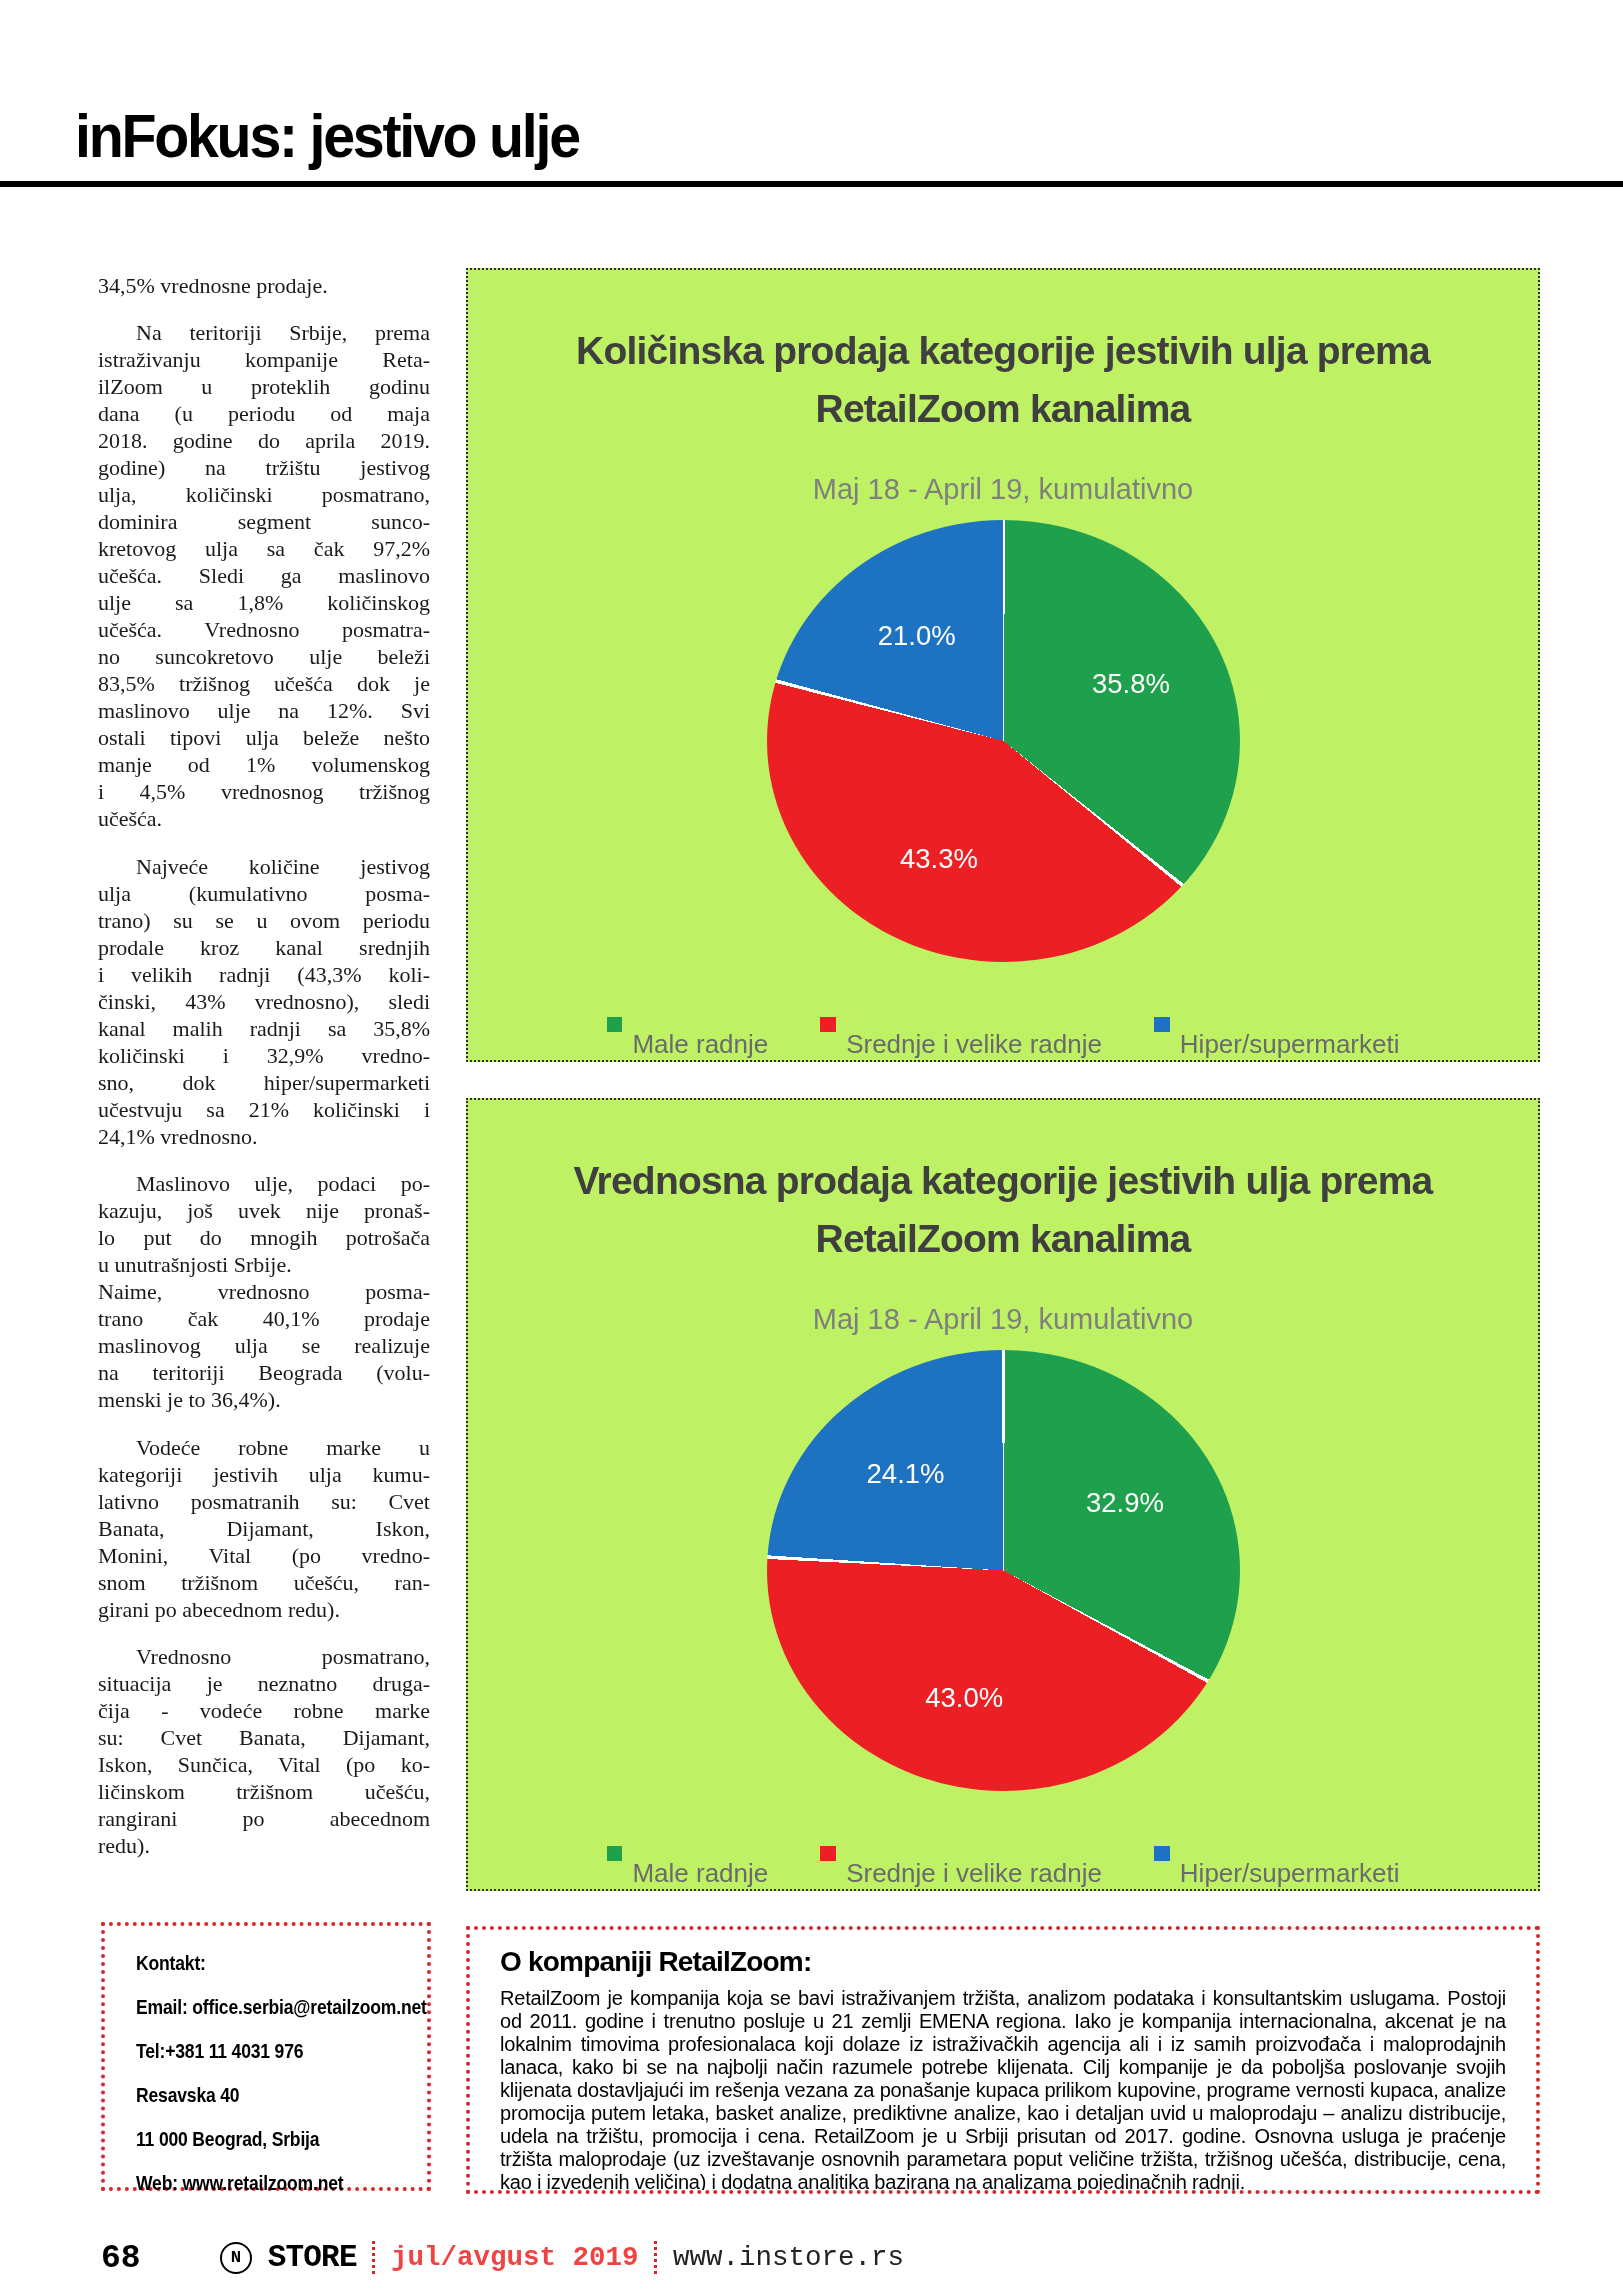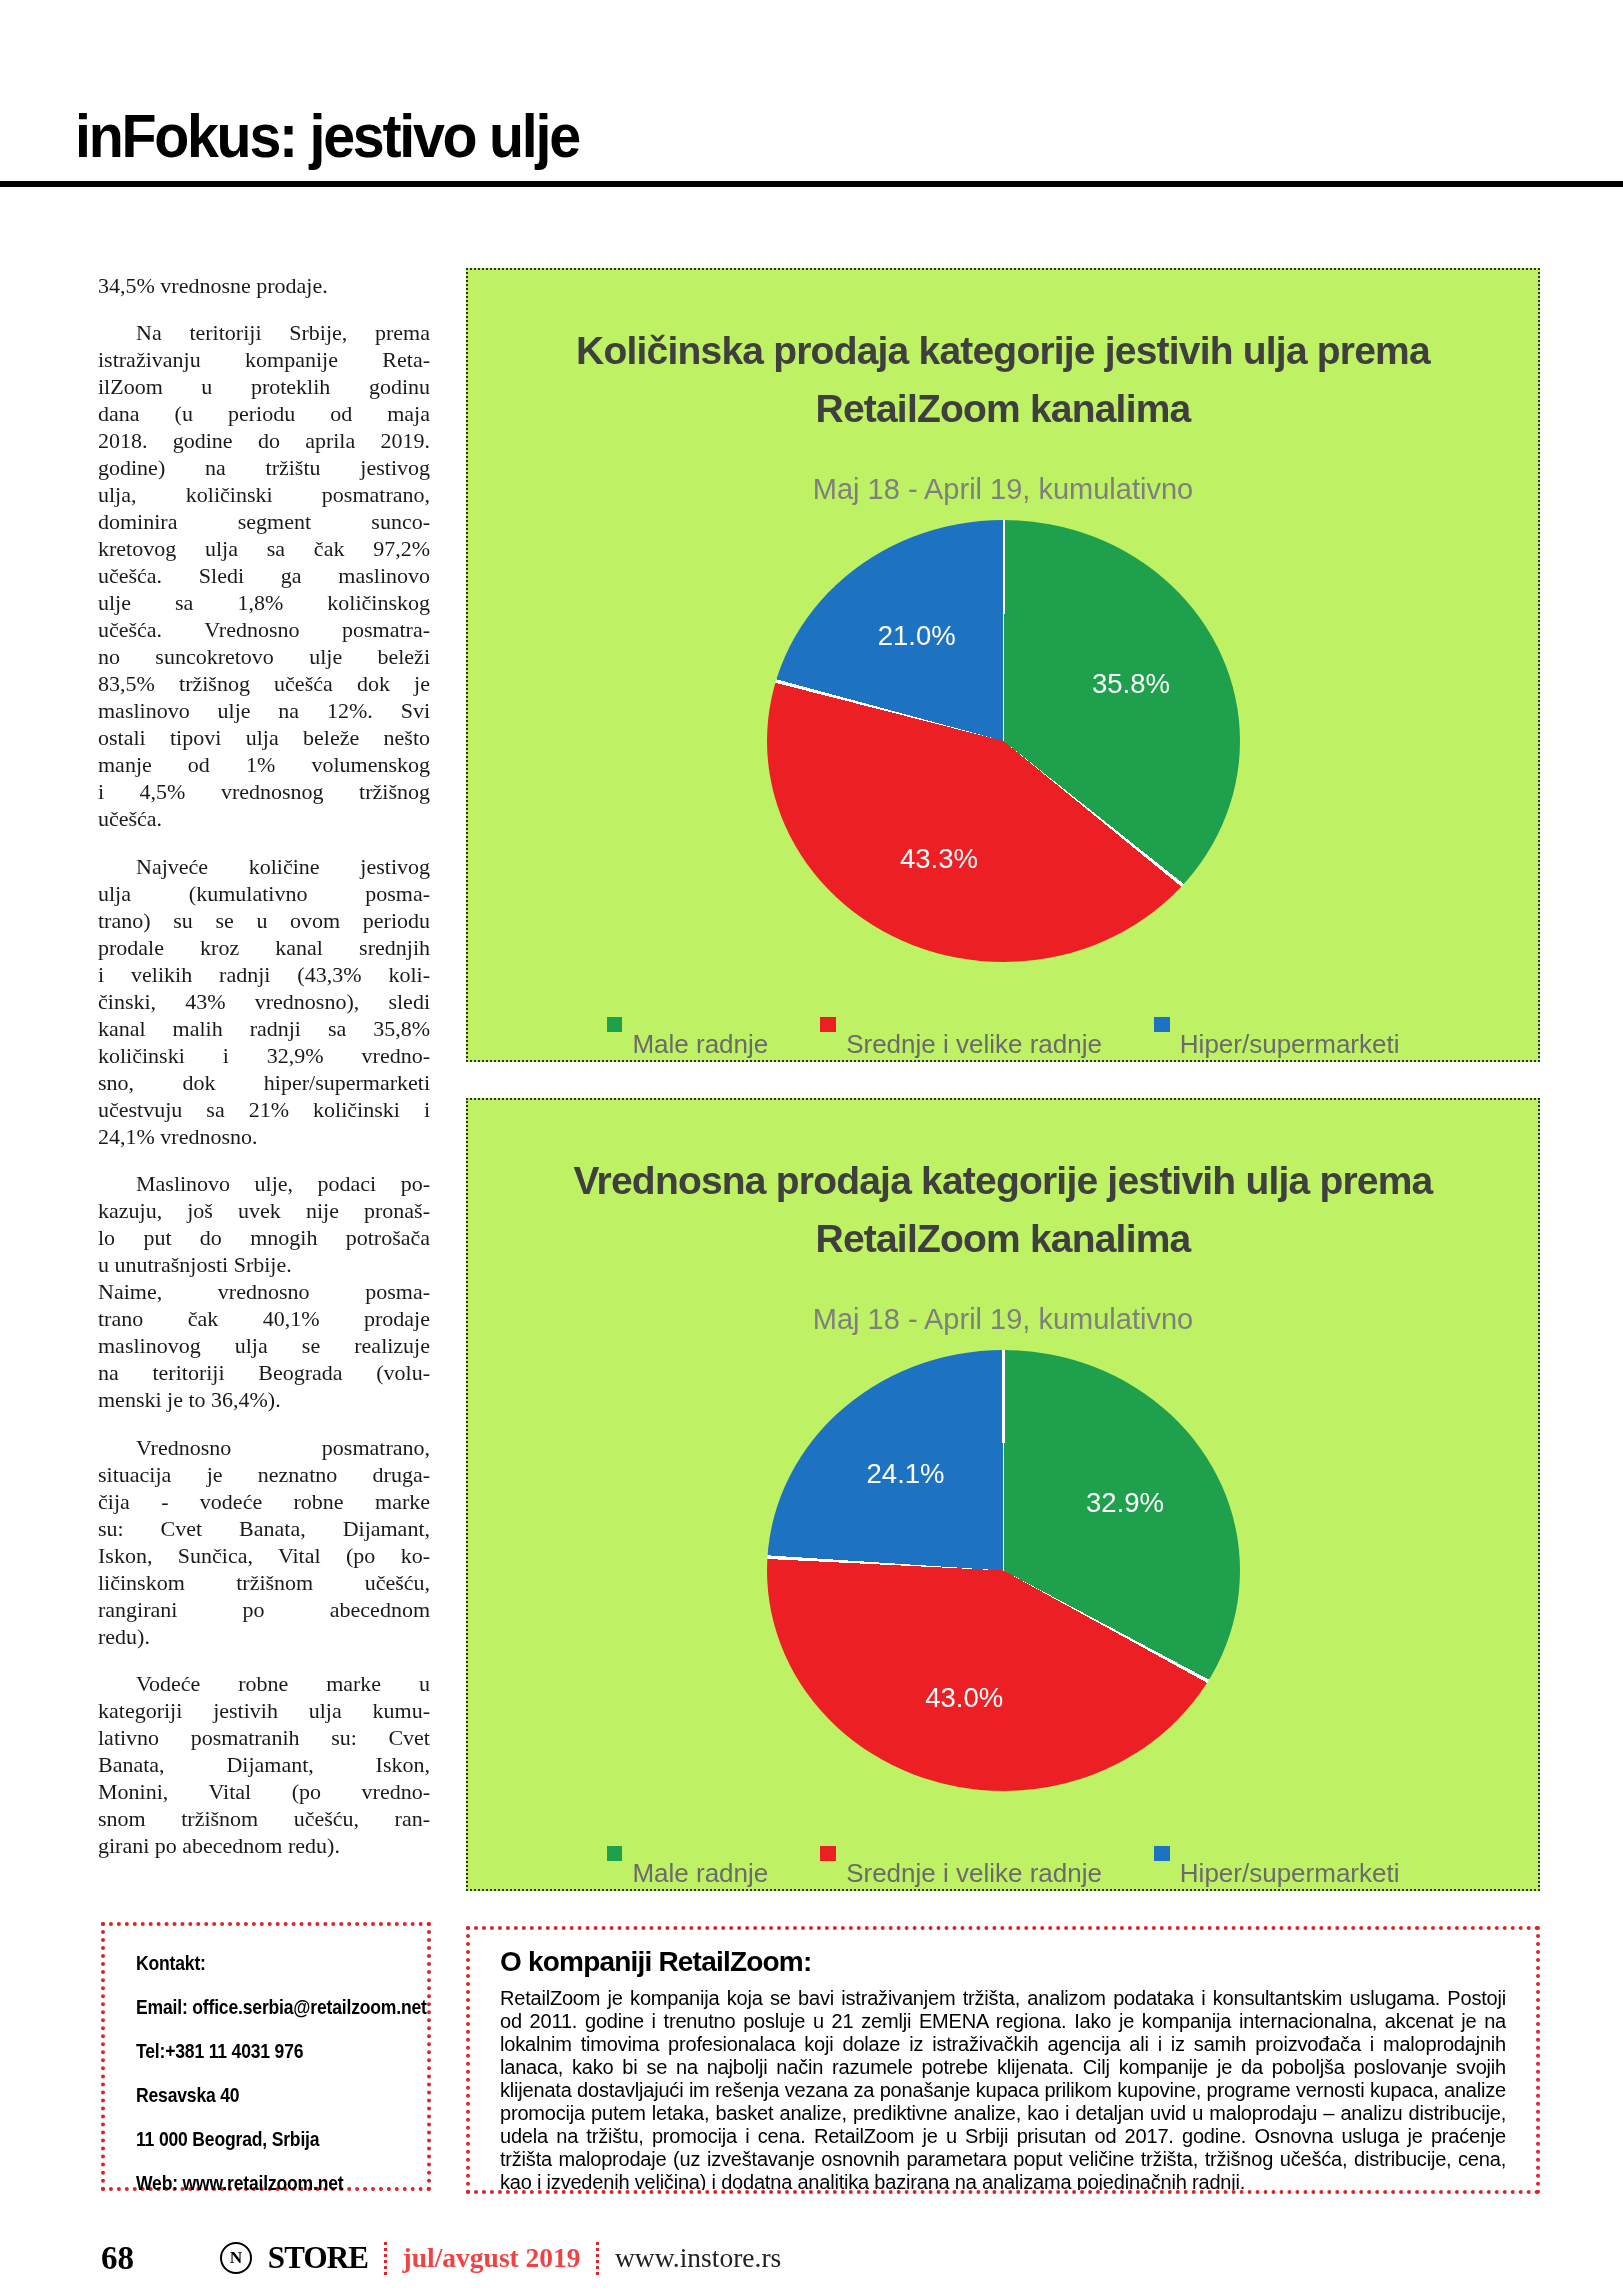--- a/index.html
+++ b/index.html
@@ -47,21 +47,21 @@
   
   .about-box{position:absolute;left:466px;top:1926px;width:1074px;height:268px;
     border:4.7px dotted #d8262c;box-sizing:border-box;padding:15.7px 30px 0 30px;overflow:hidden;}
   .about-title{font-family:"Liberation Sans",sans-serif;font-weight:800;font-size:28px;
     color:#000;letter-spacing:-0.8px;margin-bottom:9.4px;}
   .about-body{font-family:"Liberation Sans",sans-serif;font-size:20px;line-height:23px;
     color:#000;text-align:justify;letter-spacing:-0.2px;}
 
   
   .footer{position:absolute;left:0;top:2240px;width:1337px;height:39px;
-    font-family:Liberation Serif, serif;}
+    font-family:Liberation Mono, monospace;}
   .page-num{position:absolute;left:101px;top:0;font-weight:800;font-size:33px;color:#000;}
   .footer-group{position:absolute;left:220px;top:0;display:flex;align-items:center;gap:15.7px;}
   .logo-circle{width:28px;height:28px;border:2.4px solid #000;border-radius:50%;
     display:flex;align-items:center;justify-content:center;font-weight:800;font-size:17.3px;color:#000;}
   .logo-text{font-weight:800;font-size:31px;letter-spacing:-0.8px;color:#000;}
   .foot-sep{width:0;height:33px;border-left:3.1px dotted #d8262c;}
   .issue{font-weight:700;font-size:27.5px;color:#ef4444;}
   .website{font-size:27.5px;color:#222;}
 </style>
 </head>
@@ -113,37 +113,37 @@
       <div class="line">kazuju, još uvek nije pronaš-</div>
       <div class="line">lo put do mnogih potrošača</div>
       <div class="line noju">u unutrašnjosti Srbije.</div>
       <div class="line">Naime, vrednosno posma-</div>
       <div class="line">trano čak 40,1% prodaje</div>
       <div class="line">maslinovog ulja se realizuje</div>
       <div class="line">na teritoriji Beograda (volu-</div>
       <div class="line noju">menski je to 36,4%).</div>
     </div>
     <div class="para">
+      <div class="line indent">Vodeće robne marke u</div>
+      <div class="line">kategoriji jestivih ulja kumu-</div>
+      <div class="line">lativno posmatranih su: Cvet</div>
+      <div class="line">Banata, Dijamant, Iskon,</div>
+      <div class="line">Monini, Vital (po vredno-</div>
+      <div class="line">snom tržišnom učešću, ran-</div>
+      <div class="line noju">girani po abecednom redu).</div>
+    </div>
+    <div class="para">
       <div class="line indent">Vrednosno posmatrano,</div>
       <div class="line">situacija je neznatno druga-</div>
       <div class="line">čija - vodeće robne marke</div>
       <div class="line">su: Cvet Banata, Dijamant,</div>
       <div class="line">Iskon, Sunčica, Vital (po ko-</div>
       <div class="line">ličinskom tržišnom učešću,</div>
       <div class="line">rangirani po abecednom</div>
       <div class="line noju">redu).</div>
-    </div>
-    <div class="para">
-      <div class="line indent">Vodeće robne marke u</div>
-      <div class="line">kategoriji jestivih ulja kumu-</div>
-      <div class="line">lativno posmatranih su: Cvet</div>
-      <div class="line">Banata, Dijamant, Iskon,</div>
-      <div class="line">Monini, Vital (po vredno-</div>
-      <div class="line">snom tržišnom učešću, ran-</div>
-      <div class="line noju">girani po abecednom redu).</div>
     </div>
   </div>
 
 <div class="chart-box" id="chart-box-0">
     <div class="chart-title">Količinska prodaja kategorije jestivih ulja prema RetailZoom kanalima</div>
     <div class="chart-subtitle">Maj 18 - April 19, kumulativno</div>
     <div class="pie" style="background: conic-gradient(rgb(255, 255, 255) 0deg, rgb(255, 255, 255) 0.45deg, rgb(31, 160, 76) 0.45deg, rgb(31, 160, 76) 128.43deg, rgb(255, 255, 255) 128.43deg, rgb(255, 255, 255) 128.88deg, rgb(255, 255, 255) 128.88deg, rgb(255, 255, 255) 129.33deg, rgb(236, 32, 36) 129.33deg, rgb(236, 32, 36) 284.31deg, rgb(255, 255, 255) 284.31deg, rgb(255, 255, 255) 284.76deg, rgb(255, 255, 255) 284.76deg, rgb(255, 255, 255) 285.21deg, rgb(30, 114, 194) 285.21deg, rgb(30, 114, 194) 359.91deg, rgb(255, 255, 255) 359.91deg, rgb(255, 255, 255) 360.36deg);">
       <div class="pie-label" style="left: 77.064%; top: 37.0563%;">35.8%</div>
       <div class="pie-label" style="left: 36.4643%; top: 76.7729%; text-align: center;">43.3%</div>
       <div class="pie-label" style="left: 31.7621%; top: 26.1803%;">21.0%</div>

